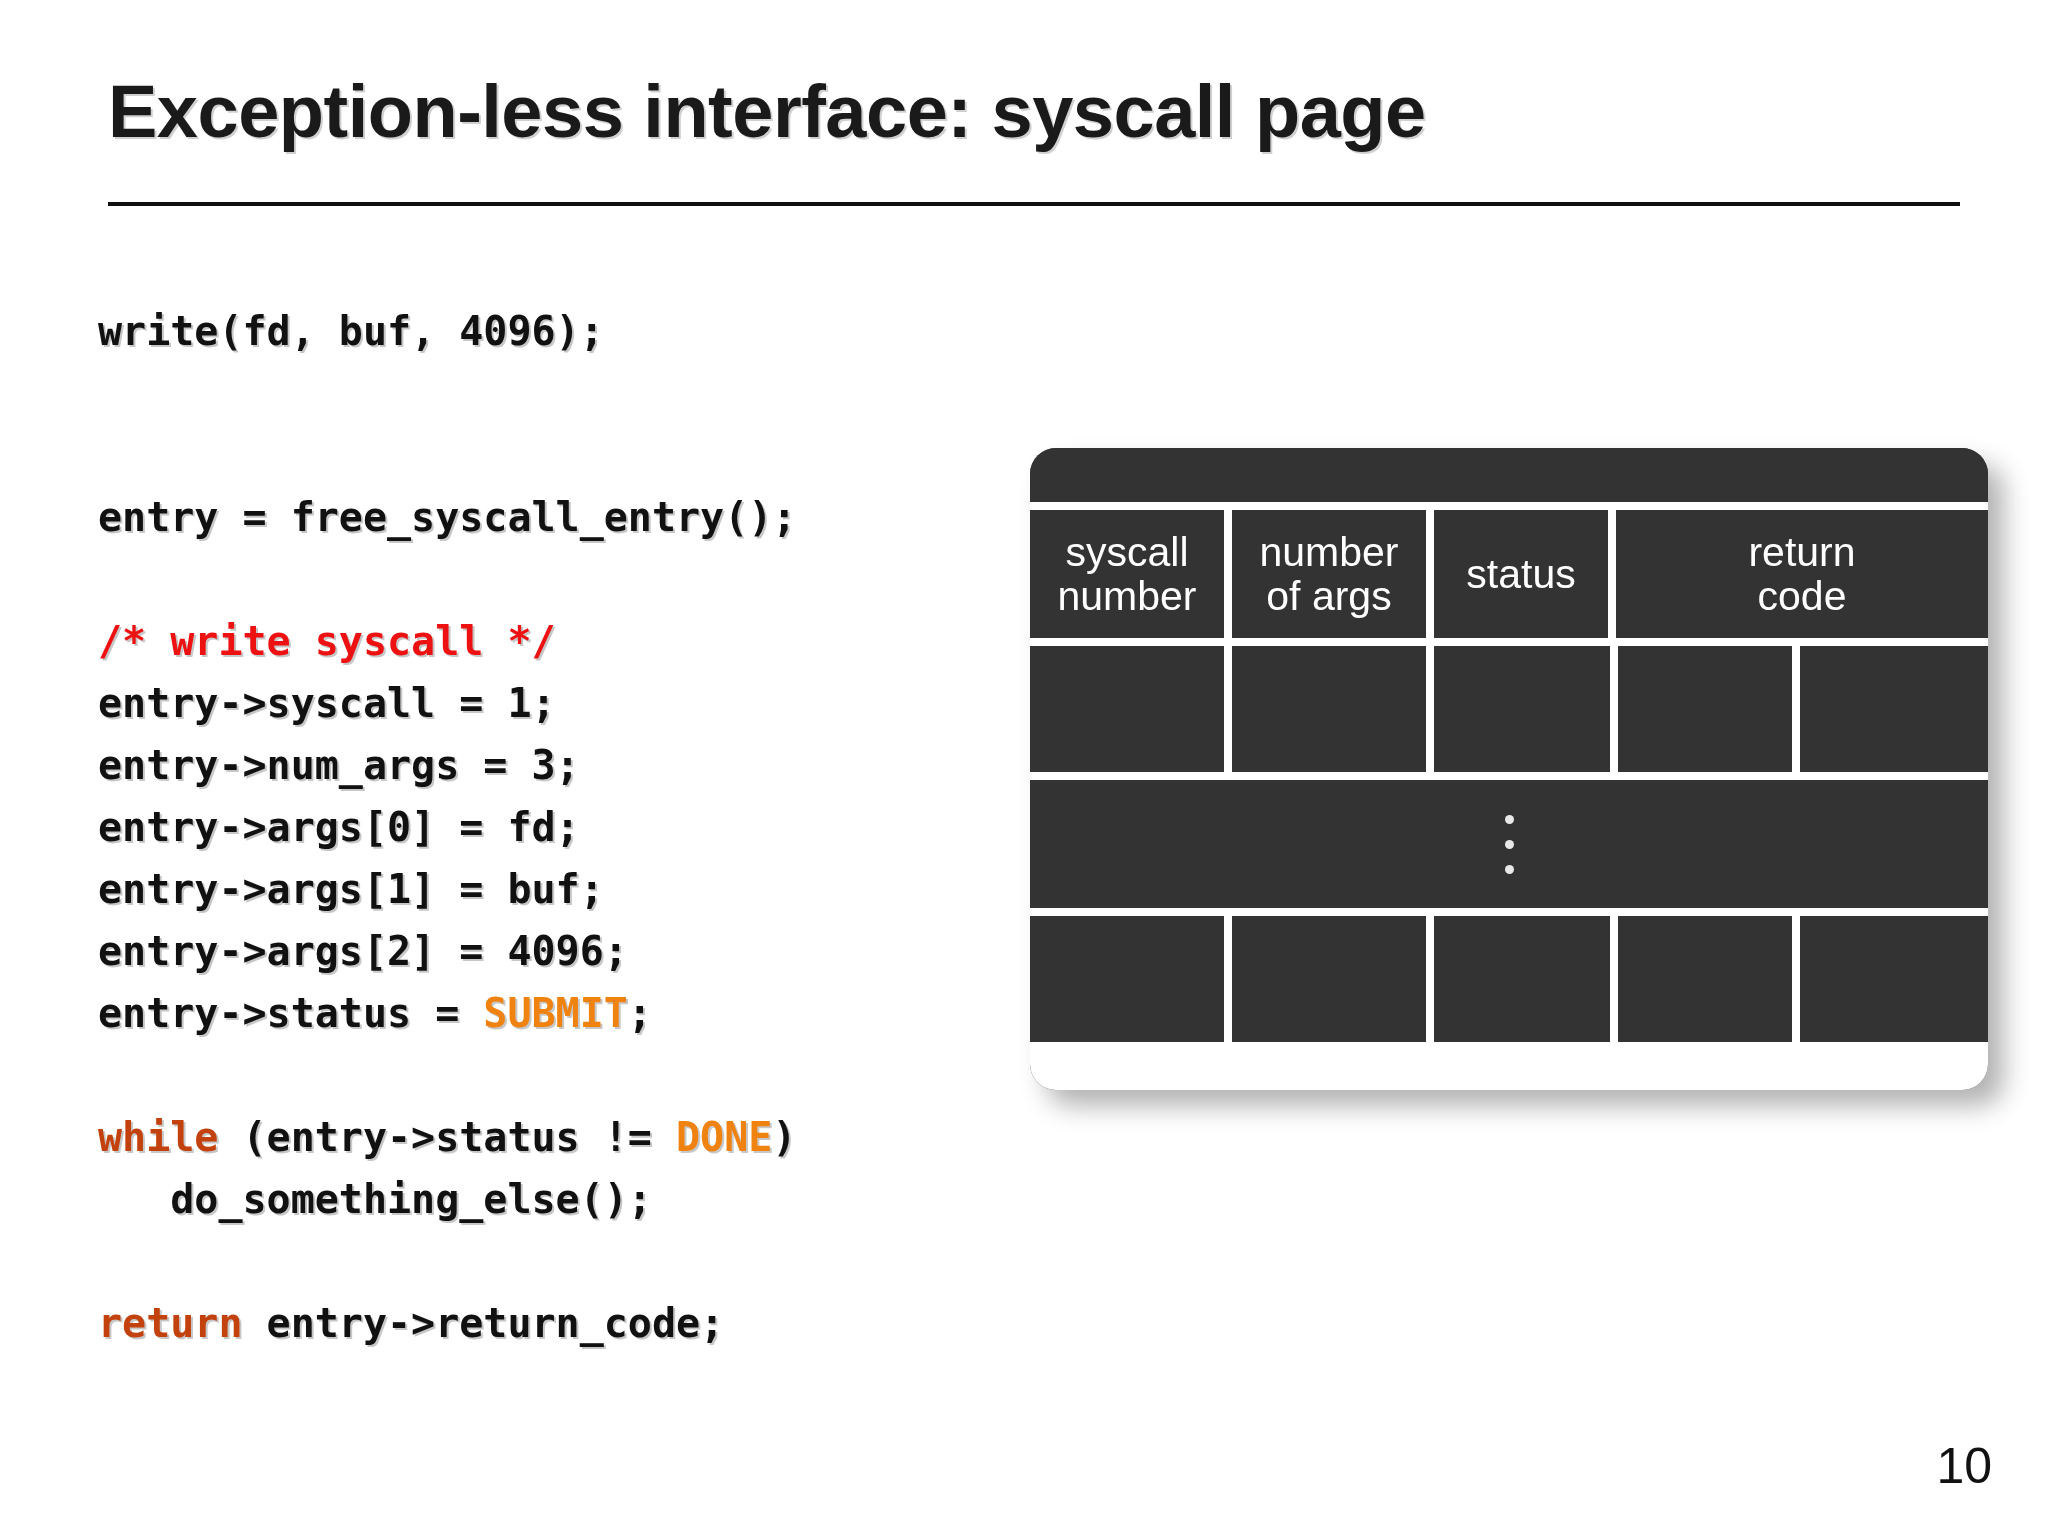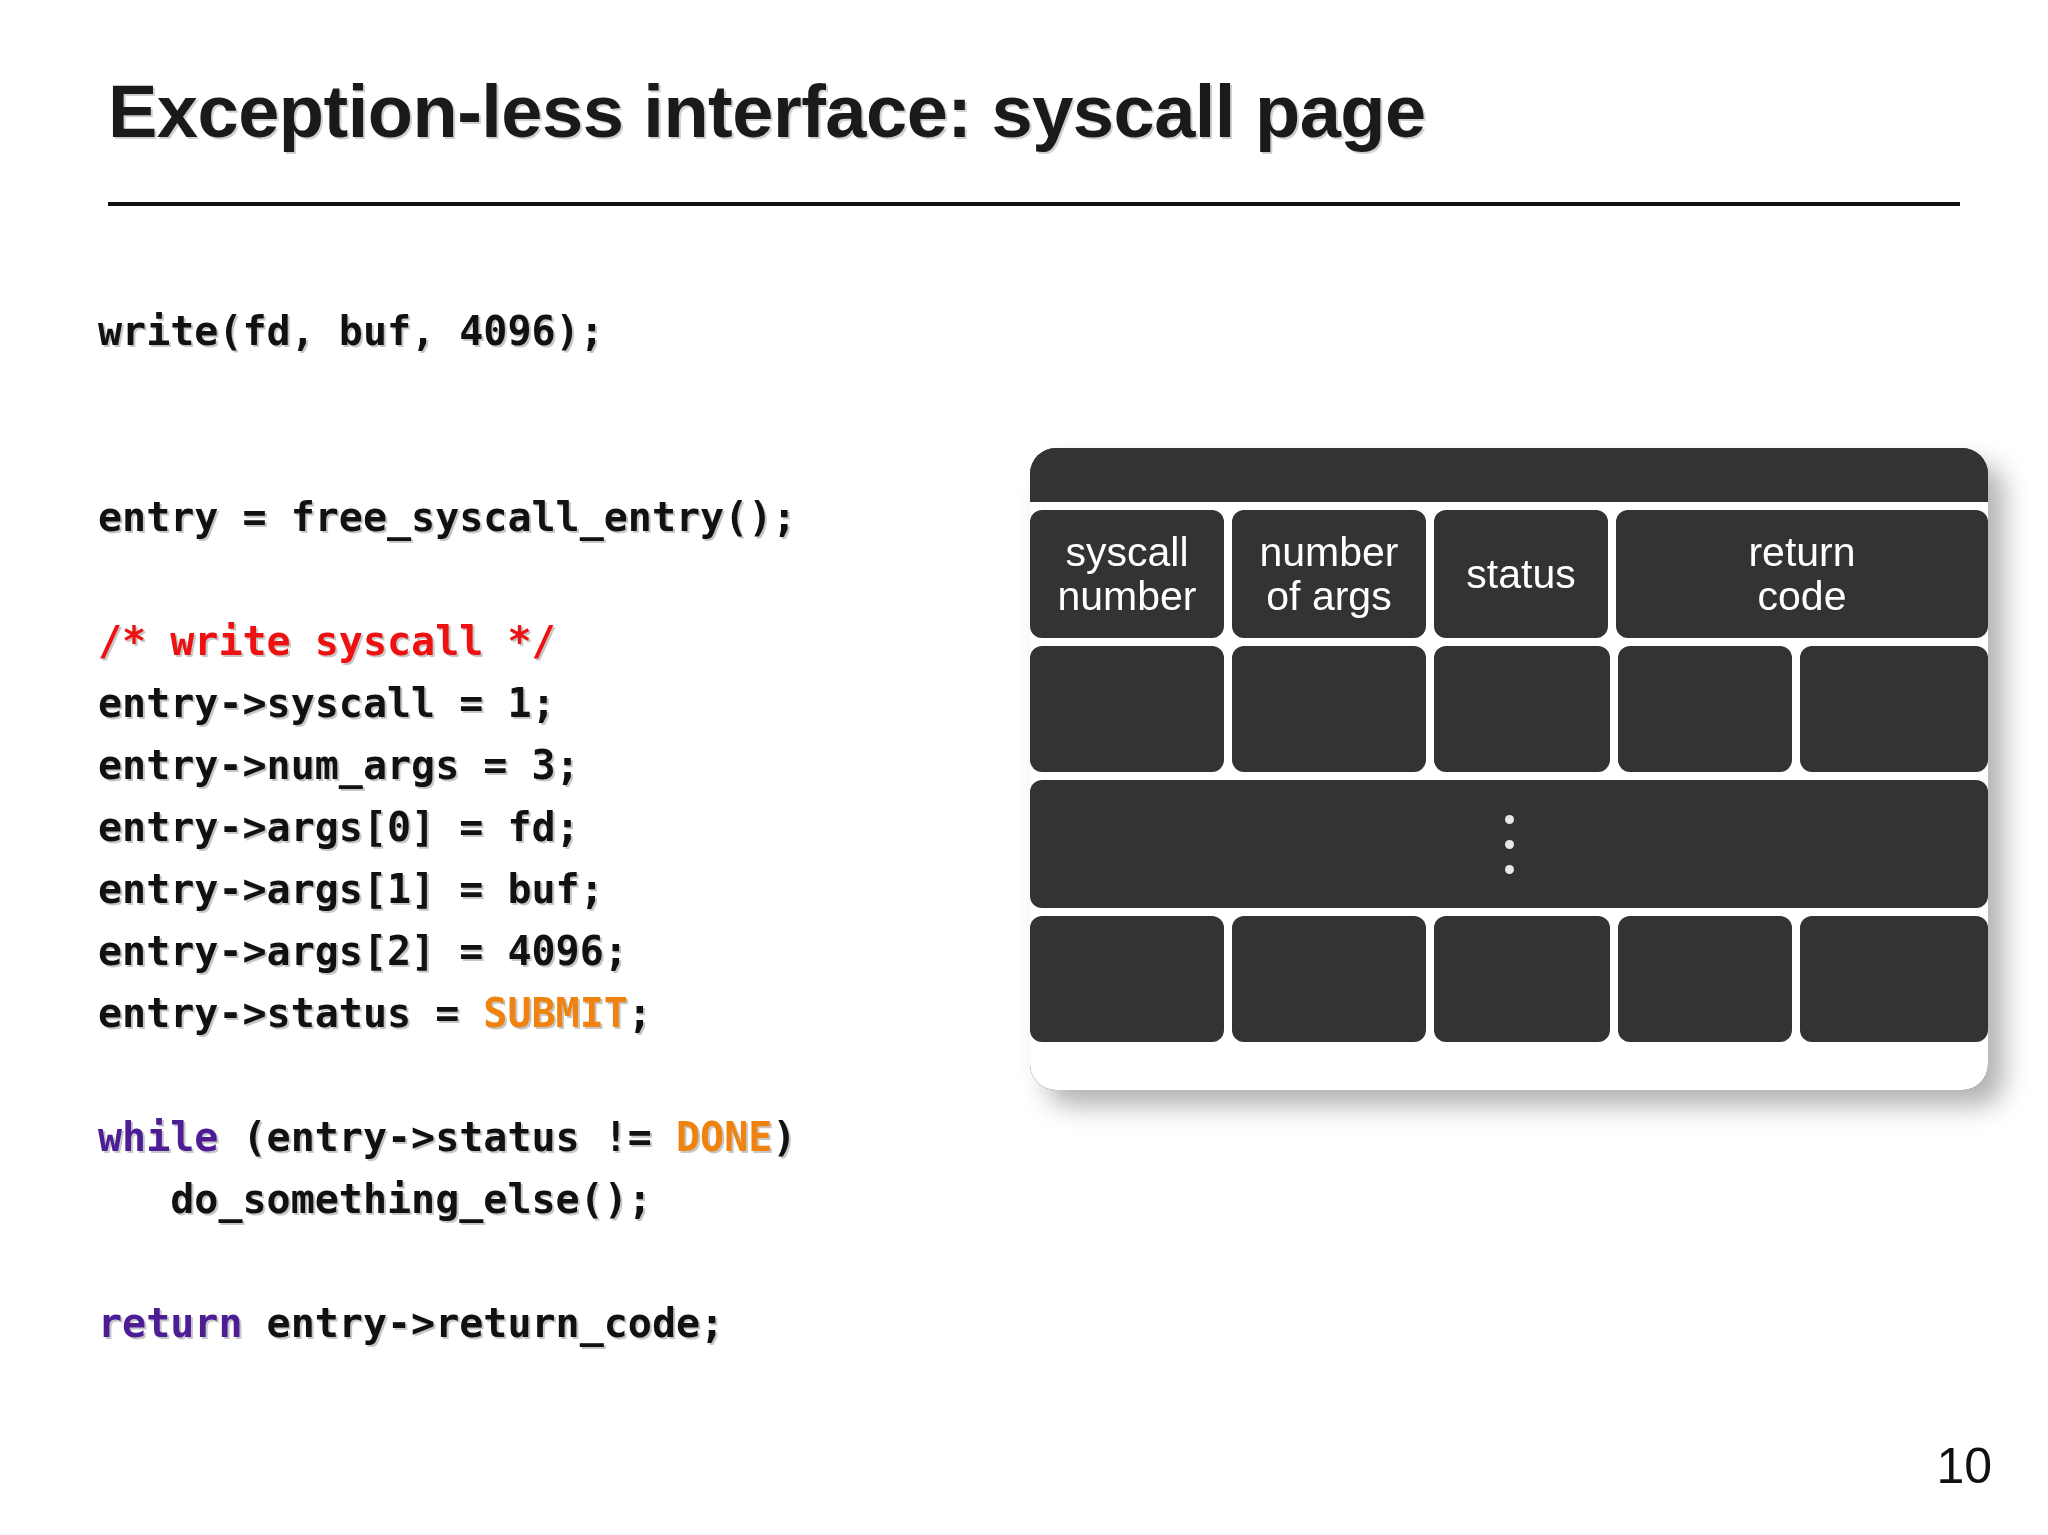--- a/index.html
+++ b/index.html
@@ -62,21 +62,21 @@
     white-space: pre;
     text-shadow: 2px 2px 0 rgba(130,130,130,0.45);
   }
   .code-line {
     height: 62px;
     white-space: pre;
     margin-left: 8px;
   }
   .tok-comment { color: #ee1111; }
   .tok-const   { color: #f0820f; }
-  .tok-kw      { color: #4c1d95; }
+  .tok-kw      { color: #c2410c; }
 
   
   .syscall-page {
     position: absolute;
     left: 1030px;
     top: 448px;
     width: 958px;
     height: 642px;
     background: #333333;
     border-radius: 26px;
@@ -118,21 +118,20 @@
     background: #333333;
     color: #ffffff;
     display: flex;
     align-items: center;
     justify-content: center;
     text-align: center;
     font-family: "Liberation Sans", sans-serif;
     font-size: 41px;
     line-height: 1.08;
     font-weight: normal;
-    border-radius: 12px;
   }
   
   .col-1 { flex: 0 0 194px; }
   .col-2 { flex: 0 0 194px; }
   .col-3 { flex: 0 0 176px; }
   .col-4 { flex: 0 0 174px; }
   .col-5 { flex: 0 0 1 ; flex-grow: 1; }
 
   .sp-cell.full {
     flex: 1 1 auto;

